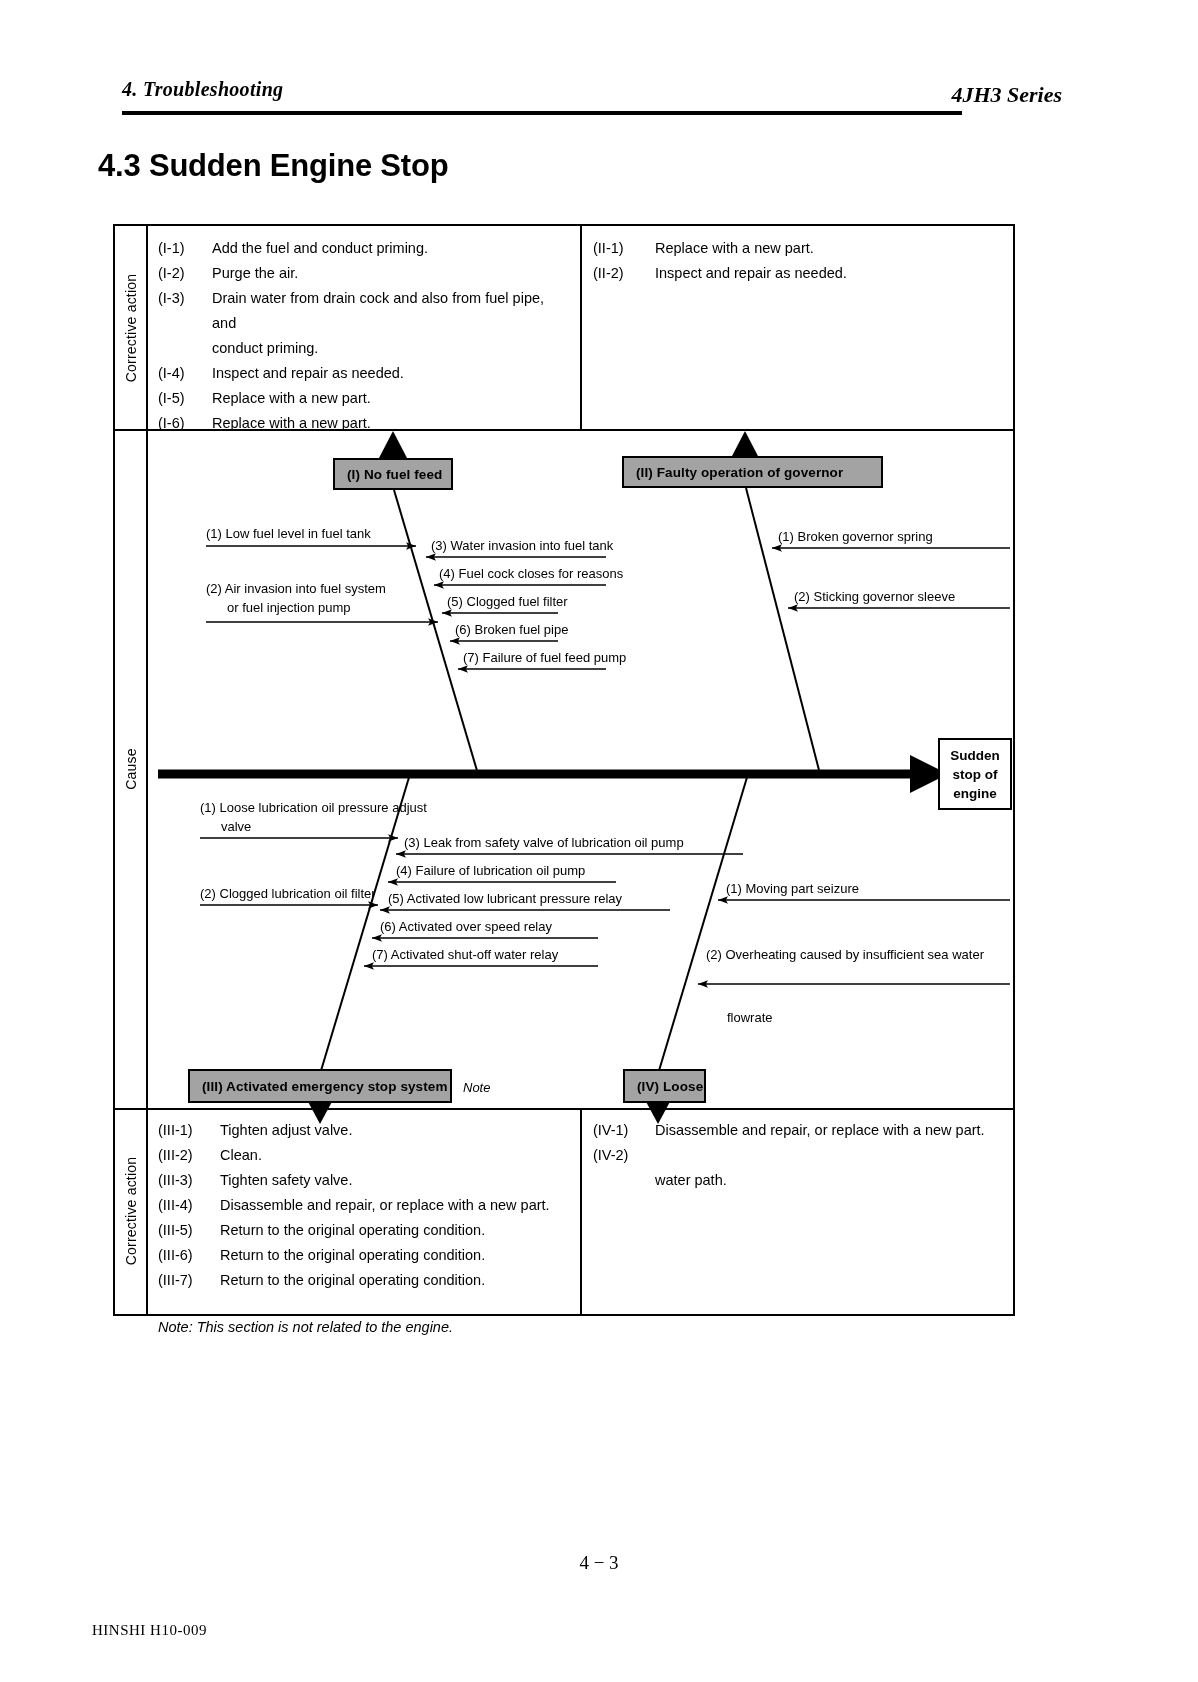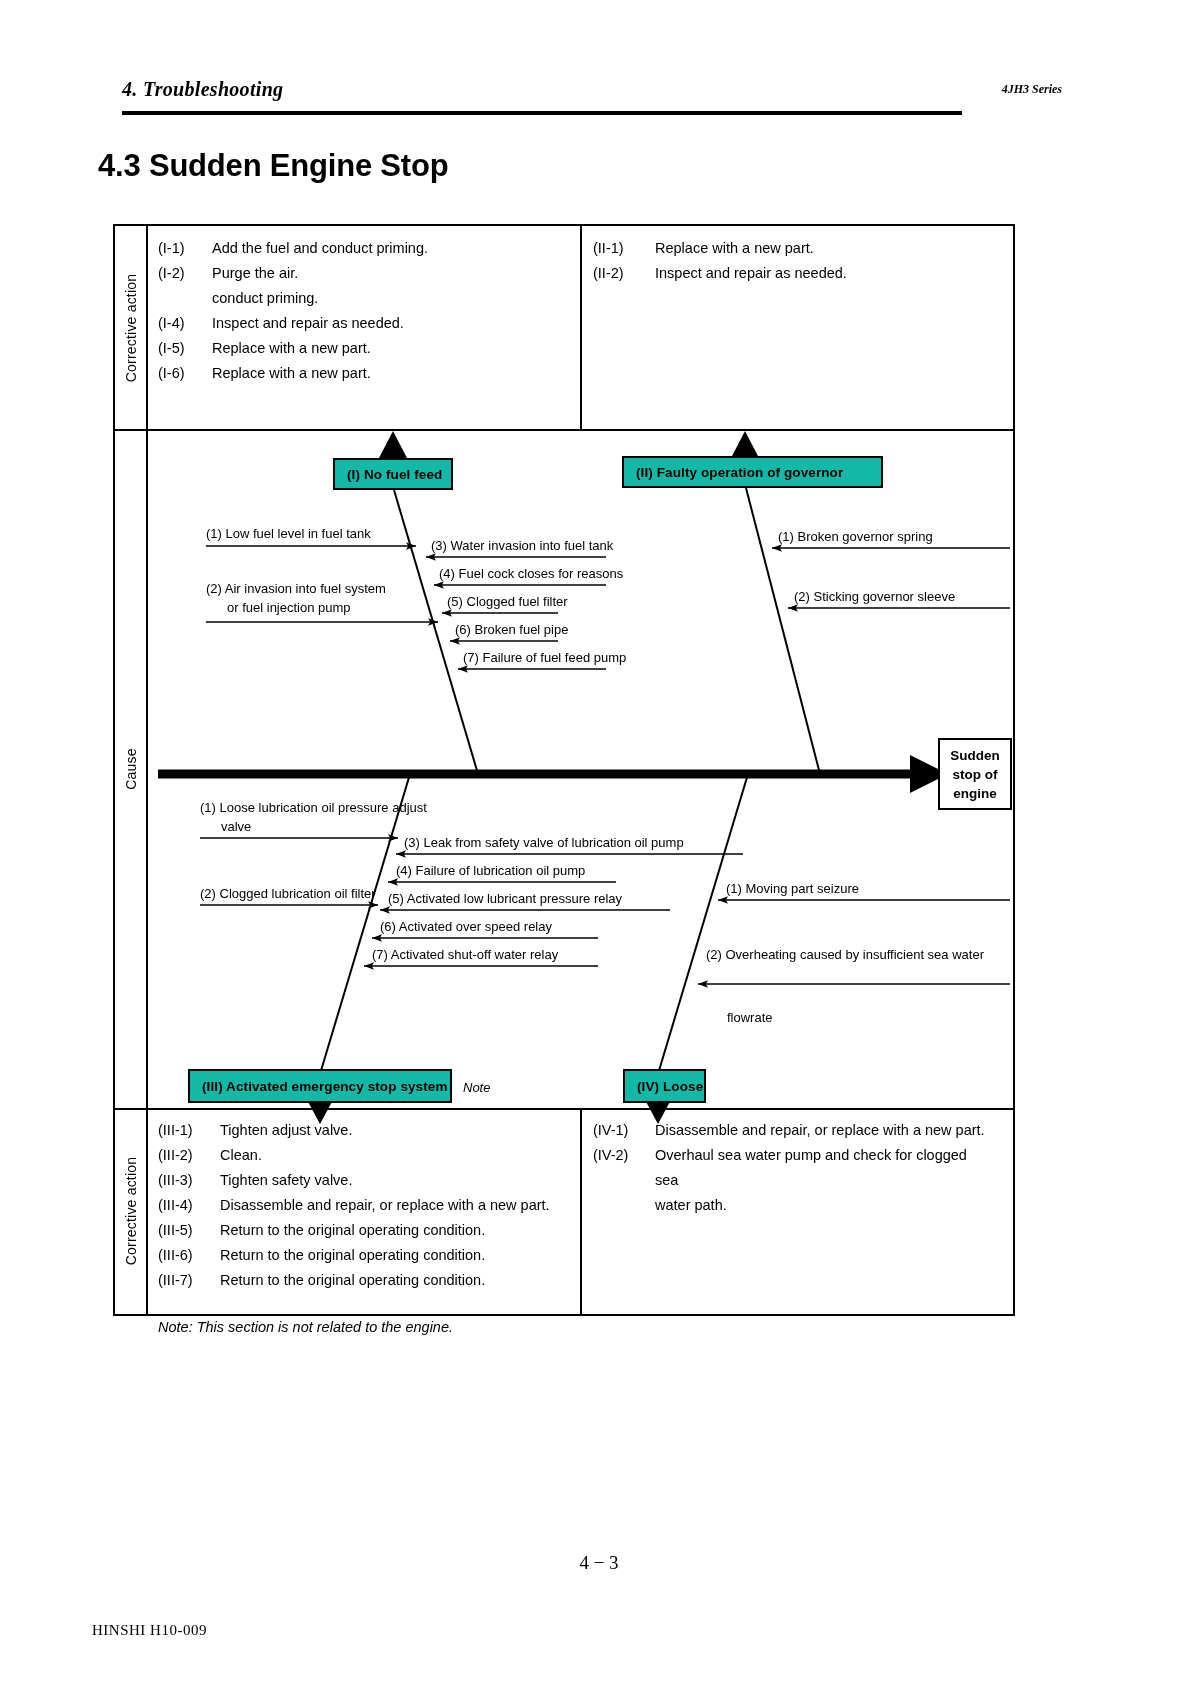--- a/index.html
+++ b/index.html
@@ -35,21 +35,21 @@
     font-size: 20px;
     letter-spacing: 0.3px;
   }
   #header-right {
     position: absolute;
     right: 0;
     top: 4px;
     font-family: "Liberation Serif", serif;
     font-style: italic;
     font-weight: bold;
-    font-size: 12px;
+    font-size: 22px;
   }
   #header-rule {
     position: absolute;
     left: 0;
     top: 33px;
     width: 840px;
     height: 4px;
     background: #000;
   }
 
@@ -145,21 +145,21 @@
     position: absolute;
     left: 0;
     top: 0;
   }
 
   
   .cat-box {
     position: absolute;
     border: 2px solid #000;
     box-sizing: border-box;
-    background: #14b8a6;
+    background: #a3a3a3;
     font-size: 13.5px;
     font-weight: bold;
     display: flex;
     align-items: center;
     padding-left: 12px;
     letter-spacing: 0.1px;
   }
 
   
   #effect-box {
@@ -243,20 +243,24 @@
 
   <div class="action-list" id="top-left-actions" style="left:43px; top:10px; width:410px;">
     <div class="action-row">
       <span class="action-tag">(I-1)</span>
       <span class="action-text">Add the fuel and conduct priming.</span>
     </div>
     <div class="action-row">
       <span class="action-tag">(I-2)</span>
       <span class="action-text">Purge the air.</span>
     </div>
+    <div class="action-row">
+      <span class="action-tag">(I-3)</span>
+      <span class="action-text">Drain water from drain cock and also from fuel pipe, and</span>
+    </div>
     <div class="action-cont">conduct priming.</div>
     <div class="action-row">
       <span class="action-tag">(I-4)</span>
       <span class="action-text">Inspect and repair as needed.</span>
     </div>
     <div class="action-row">
       <span class="action-tag">(I-5)</span>
       <span class="action-text">Replace with a new part.</span>
     </div>
     <div class="action-row">
@@ -308,21 +312,20 @@
     <div class="note-italic">Note: This section is not related to the engine.</div>
   </div>
 
   <div class="action-list" id="bottom-right-actions" style="left:478px; top:892px; width:400px;">
     <div class="action-row">
       <span class="action-tag" style="min-width:62px">(IV-1)</span>
       <span class="action-text">Disassemble and repair, or replace with a new part.</span>
     </div>
     <div class="action-row">
       <span class="action-tag" style="min-width:62px">(IV-2)</span>
-      <span class="action-text">Overhaul sea water pump and check for clogged sea</span>
     </div>
     <div class="action-cont" style="padding-left:62px">water path.</div>
   </div>
 
   <div id="fish">
     <svg width="869" height="1088" viewBox="0 0 869 1088">
       <defs>
         <marker id="ar-l" markerWidth="12" markerHeight="10" refX="11" refY="5" orient="auto" markerUnits="userSpaceOnUse">
           <path d="M11,5 L1,1.2 L3.2,5 L1,8.8 Z" fill="#000"></path>
         </marker>

